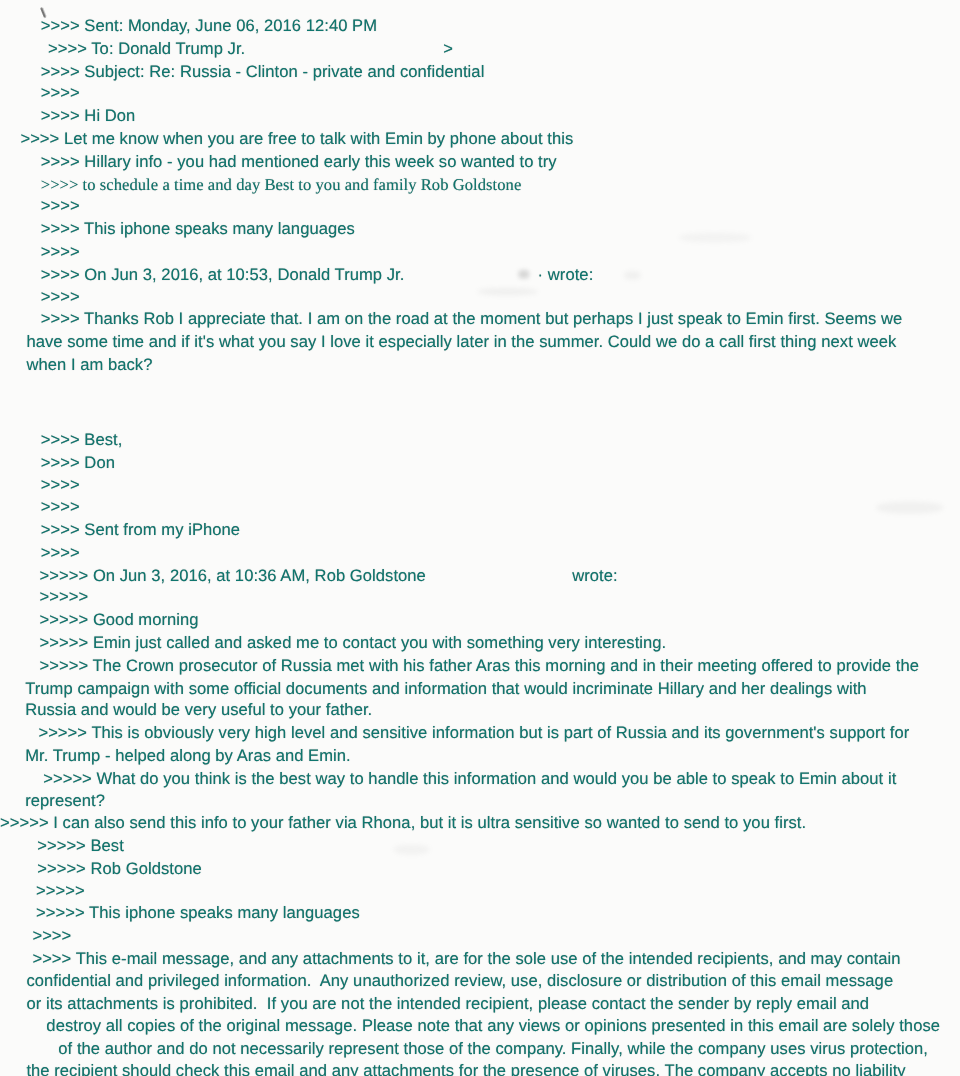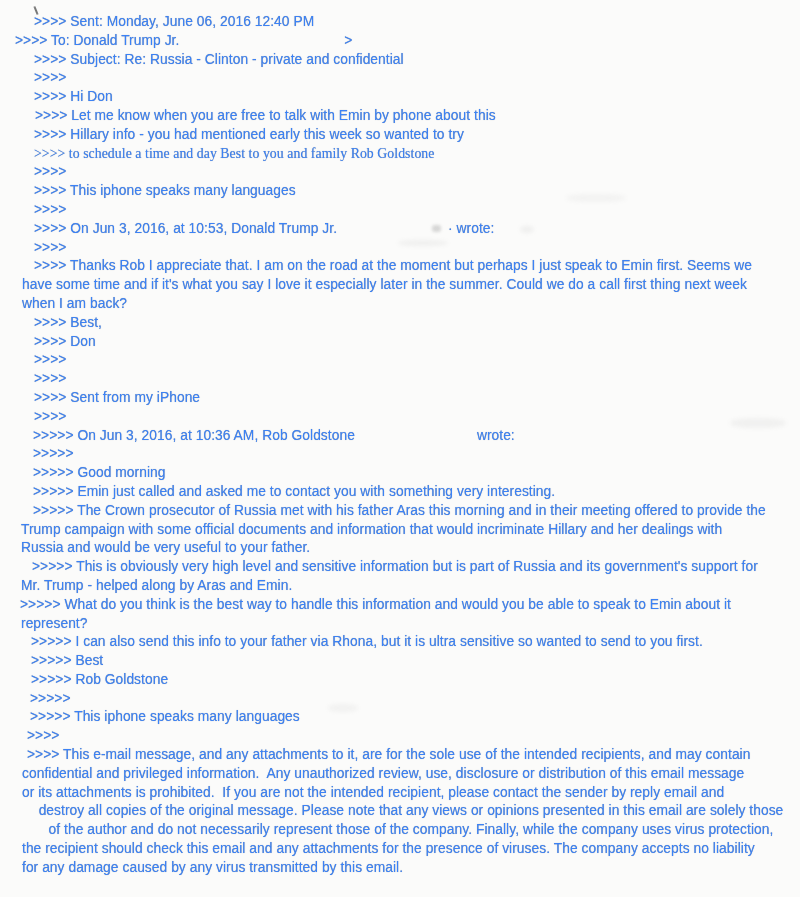--- a/index.html
+++ b/index.html
@@ -11,21 +11,21 @@
     width: 800px;
     height: 897px;
     overflow: hidden;
   }
   .page {
     position: relative;
     width: 800px;
     height: 897px;
     font-family: "Liberation Sans", sans-serif;
     font-size: 13.8px;
-    color: #3b82f6;
+    color: #0f766e;
     background: #fbfbfa;
   }
   .email-body {
     position: absolute;
     top: 13px;
     left: 0;
     right: 0;
     filter: blur(0.3px);
   }
   .line {
@@ -65,53 +65,53 @@
     transform: rotate(-22deg);
     filter: blur(0.4px);
   }
 </style>
 </head>
 <body>
 
 <div class="page">
   <div class="email-body" id="email-body">
       <div class="line" style="padding-left: 34px;"><span class="t">&gt;&gt;&gt;&gt; Sent: Monday, June 06, 2016 12:40 PM</span></div>
-      <div class="line" style="padding-left: 15px;"><span class="t">&gt;&gt;&gt;&gt; To: Donald Trump Jr.</span><span class="sp" style="width: 165px;"></span><span class="t">&gt;</span></div>
+      <div class="line" style="padding-left: 40px;"><span class="t">&gt;&gt;&gt;&gt; To: Donald Trump Jr.</span><span class="sp" style="width: 165px;"></span><span class="t">&gt;</span></div>
       <div class="line" style="padding-left: 34px;"><span class="t">&gt;&gt;&gt;&gt; Subject: Re: Russia - Clinton - private and confidential</span></div>
       <div class="line" style="padding-left: 34px;"><span class="t">&gt;&gt;&gt;&gt;</span></div>
       <div class="line" style="padding-left: 34px;"><span class="t">&gt;&gt;&gt;&gt; Hi Don</span></div>
-      <div class="line" style="padding-left: 35px;"><span class="t">&gt;&gt;&gt;&gt; Let me know when you are free to talk with Emin by phone about this</span></div>
+      <div class="line" style="padding-left: 17px;"><span class="t">&gt;&gt;&gt;&gt; Let me know when you are free to talk with Emin by phone about this</span></div>
       <div class="line" style="padding-left: 34px;"><span class="t">&gt;&gt;&gt;&gt; Hillary info - you had mentioned early this week so wanted to try</span></div>
       <div class="line" style="padding-left: 34px; font-family: Liberation Serif, serif;"><span class="t">&gt;&gt;&gt;&gt; to schedule a time and day Best to you and family Rob Goldstone</span></div>
       <div class="line" style="padding-left: 34px;"><span class="t">&gt;&gt;&gt;&gt;</span></div>
       <div class="line" style="padding-left: 34px;"><span class="t">&gt;&gt;&gt;&gt; This iphone speaks many languages</span></div>
       <div class="line" style="padding-left: 34px;"><span class="t">&gt;&gt;&gt;&gt;</span></div>
       <div class="line" style="padding-left: 34px;"><span class="t">&gt;&gt;&gt;&gt; On Jun 3, 2016, at 10:53, Donald Trump Jr.</span><span class="sp" style="width: 95px;"></span><span class="smudge-inline" style="width: 9px;"></span><span class="sp" style="width: 7px;"></span><span class="t">· wrote:</span></div>
       <div class="line" style="padding-left: 34px;"><span class="t">&gt;&gt;&gt;&gt;</span></div>
       <div class="line" style="padding-left: 34px;"><span class="t">&gt;&gt;&gt;&gt; Thanks Rob I appreciate that. I am on the road at the moment but perhaps I just speak to Emin first. Seems we</span></div>
       <div class="line" style="padding-left: 22px;"><span class="t">have some time and if it's what you say I love it especially later in the summer. Could we do a call first thing next week</span></div>
       <div class="line" style="padding-left: 22px;"><span class="t">when I am back?</span></div>
-      <div class="line" style="padding-left: 34px;"><span class="t">&gt;&gt;&gt;&gt; Best,</span></div>
+      <div class="line" style="padding-left: 34px; margin-top: 44px;"><span class="t">&gt;&gt;&gt;&gt; Best,</span></div>
       <div class="line" style="padding-left: 34px;"><span class="t">&gt;&gt;&gt;&gt; Don</span></div>
       <div class="line" style="padding-left: 34px;"><span class="t">&gt;&gt;&gt;&gt;</span></div>
       <div class="line" style="padding-left: 34px;"><span class="t">&gt;&gt;&gt;&gt;</span></div>
       <div class="line" style="padding-left: 34px;"><span class="t">&gt;&gt;&gt;&gt; Sent from my iPhone</span></div>
       <div class="line" style="padding-left: 34px;"><span class="t">&gt;&gt;&gt;&gt;</span></div>
       <div class="line" style="padding-left: 33px;"><span class="t">&gt;&gt;&gt;&gt;&gt; On Jun 3, 2016, at 10:36 AM, Rob Goldstone</span><span class="sp" style="width: 122px;"></span><span class="t">wrote:</span></div>
       <div class="line" style="padding-left: 33px;"><span class="t">&gt;&gt;&gt;&gt;&gt;</span></div>
       <div class="line" style="padding-left: 33px;"><span class="t">&gt;&gt;&gt;&gt;&gt; Good morning</span></div>
       <div class="line" style="padding-left: 33px;"><span class="t">&gt;&gt;&gt;&gt;&gt; Emin just called and asked me to contact you with something very interesting.</span></div>
       <div class="line" style="padding-left: 33px;"><span class="t">&gt;&gt;&gt;&gt;&gt; The Crown prosecutor of Russia met with his father Aras this morning and in their meeting offered to provide the</span></div>
       <div class="line" style="padding-left: 21px;"><span class="t">Trump campaign with some official documents and information that would incriminate Hillary and her dealings with</span></div>
       <div class="line" style="padding-left: 21px;"><span class="t">Russia and would be very useful to your father.</span></div>
       <div class="line" style="padding-left: 32px;"><span class="t">&gt;&gt;&gt;&gt;&gt; This is obviously very high level and sensitive information but is part of Russia and its government's support for</span></div>
       <div class="line" style="padding-left: 21px;"><span class="t">Mr. Trump - helped along by Aras and Emin.</span></div>
-      <div class="line" style="padding-left: 20px;"><span class="t">&gt;&gt;&gt;&gt;&gt; What do you think is the best way to handle this information and would you be able to speak to Emin about it</span></div>
+      <div class="line" style="padding-left: 36px;"><span class="t">&gt;&gt;&gt;&gt;&gt; What do you think is the best way to handle this information and would you be able to speak to Emin about it</span></div>
       <div class="line" style="padding-left: 21px;"><span class="t">represent?</span></div>
-      <div class="line" style="padding-left: 31px;"><span class="t">&gt;&gt;&gt;&gt;&gt; I can also send this info to your father via Rhona, but it is ultra sensitive so wanted to send to you first.</span></div>
+      <div class="line" style=""><span class="t">&gt;&gt;&gt;&gt;&gt; I can also send this info to your father via Rhona, but it is ultra sensitive so wanted to send to you first.</span></div>
       <div class="line" style="padding-left: 31px;"><span class="t">&gt;&gt;&gt;&gt;&gt; Best</span></div>
       <div class="line" style="padding-left: 31px;"><span class="t">&gt;&gt;&gt;&gt;&gt; Rob Goldstone</span></div>
       <div class="line" style="padding-left: 30px;"><span class="t">&gt;&gt;&gt;&gt;&gt;</span></div>
       <div class="line" style="padding-left: 30px;"><span class="t">&gt;&gt;&gt;&gt;&gt; This iphone speaks many languages</span></div>
       <div class="line" style="padding-left: 27px;"><span class="t">&gt;&gt;&gt;&gt;</span></div>
       <div class="line" style="padding-left: 27px;"><span class="t">&gt;&gt;&gt;&gt; This e-mail message, and any attachments to it, are for the sole use of the intended recipients, and may contain</span></div>
       <div class="line" style="padding-left: 22px;"><span class="t">confidential and privileged information.  Any unauthorized review, use, disclosure or distribution of this email message</span></div>
       <div class="line" style="padding-left: 22px;"><span class="t">or its attachments is prohibited.  If you are not the intended recipient, please contact the sender by reply email and</span></div>
       <div class="line" style="padding-left: 22px; text-align: center;"><span class="t">destroy all copies of the original message. Please note that any views or opinions presented in this email are solely those</span></div>
       <div class="line" style="padding-left: 22px; text-align: center;"><span class="t">of the author and do not necessarily represent those of the company. Finally, while the company uses virus protection,</span></div>

